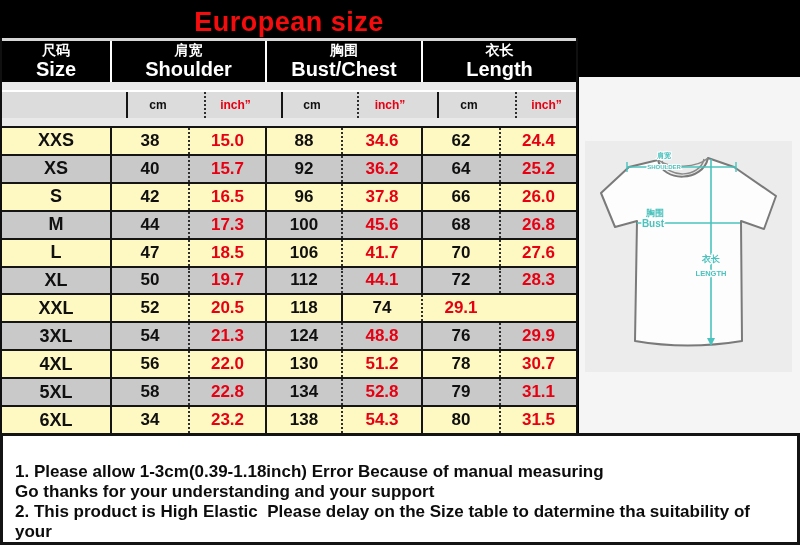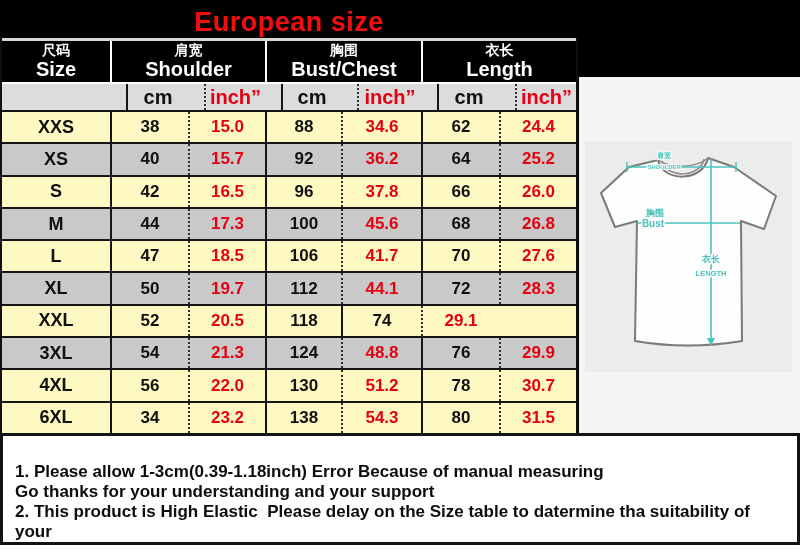--- a/index.html
+++ b/index.html
@@ -12,34 +12,34 @@
   .title-band { height:38px; background:#000; position:relative; }
   .main-title {
     position:absolute; left:0; top:0; width:578px; height:44px;
     display:flex; align-items:center; justify-content:center;
     color:#f50d0d; font-size:27px; font-weight:bold; letter-spacing:.5px;
   }
   
   .content { display:flex; height:395px; }
   .size-table {
     width:578px; flex:none; display:flex; flex-direction:column;
-    border-left:2px solid #101010; border-right:2px solid #101010; background:#e9e9e9;
+    border-left:2px solid #101010; border-right:2px solid #101010; background:#e9e9e9;gap:8px;
   }
   .thead {
     height:44px; display:grid; grid-template-columns:108px 155px 156px 1fr;
     background:#000; color:#fff; border-top:3px solid #d6d6d6;
   }
   .hgroup { display:flex; flex-direction:column; align-items:center; justify-content:center; line-height:1.1; }
   .hgroup + .hgroup { border-left:2px solid #ffffff; }
   .hgroup .zh { font-size:14px; font-weight:bold; }
   .hgroup .en { font-size:20px; font-weight:bold; }
   .grid7 { display:grid; grid-template-columns:108px 78px 77px 76px 80px 78px 1fr; }
   .subhead { height:28px; background:#dcdcdc; border-top:2px solid #ffffff; }
   .cell { display:flex; align-items:center; justify-content:center; font-weight:bold; color:#101010; }
-  .subhead .cell { font-size:20px;margin-left:16px; }
+  .subhead .cell { font-size:12px;margin-left:16px; }
   .b-solid { border-left:2px solid #151515; }
   .b-dot   { border-left:2px dotted #2e2e2e; }
   .red { color:#e60012; }
   .tbody { flex:1; display:flex; flex-direction:column; }
   .trow { flex:1; background:#fef9c3; border-top:2px solid #151515; }
   .trow.alt { background:#c9c9c9; }
   .trow .cell { font-size:17px; }
   .trow .c-size { font-size:18px; }
   
   .right-panel { flex:1; background:#000; position:relative; }
@@ -178,20 +178,29 @@
         <div class="trow grid7">
           <div class="cell c-size">4XL</div>
           <div class="cell b-solid">56</div>
           <div class="cell b-dot red">22.0</div>
           <div class="cell b-solid">130</div>
           <div class="cell b-dot red">51.2</div>
           <div class="cell b-solid">78</div>
           <div class="cell b-dot red">30.7</div>
         </div>
 
+        <div class="trow alt grid7">
+          <div class="cell c-size">5XL</div>
+          <div class="cell b-solid">58</div>
+          <div class="cell b-dot red">22.8</div>
+          <div class="cell b-solid">134</div>
+          <div class="cell b-dot red">52.8</div>
+          <div class="cell b-solid">79</div>
+          <div class="cell b-dot red">31.1</div>
+        </div>
 
         <div class="trow grid7">
           <div class="cell c-size">6XL</div>
           <div class="cell b-solid">34</div>
           <div class="cell b-dot red">23.2</div>
           <div class="cell b-solid">138</div>
           <div class="cell b-dot red">54.3</div>
           <div class="cell b-solid">80</div>
           <div class="cell b-dot red">31.5</div>
         </div>

